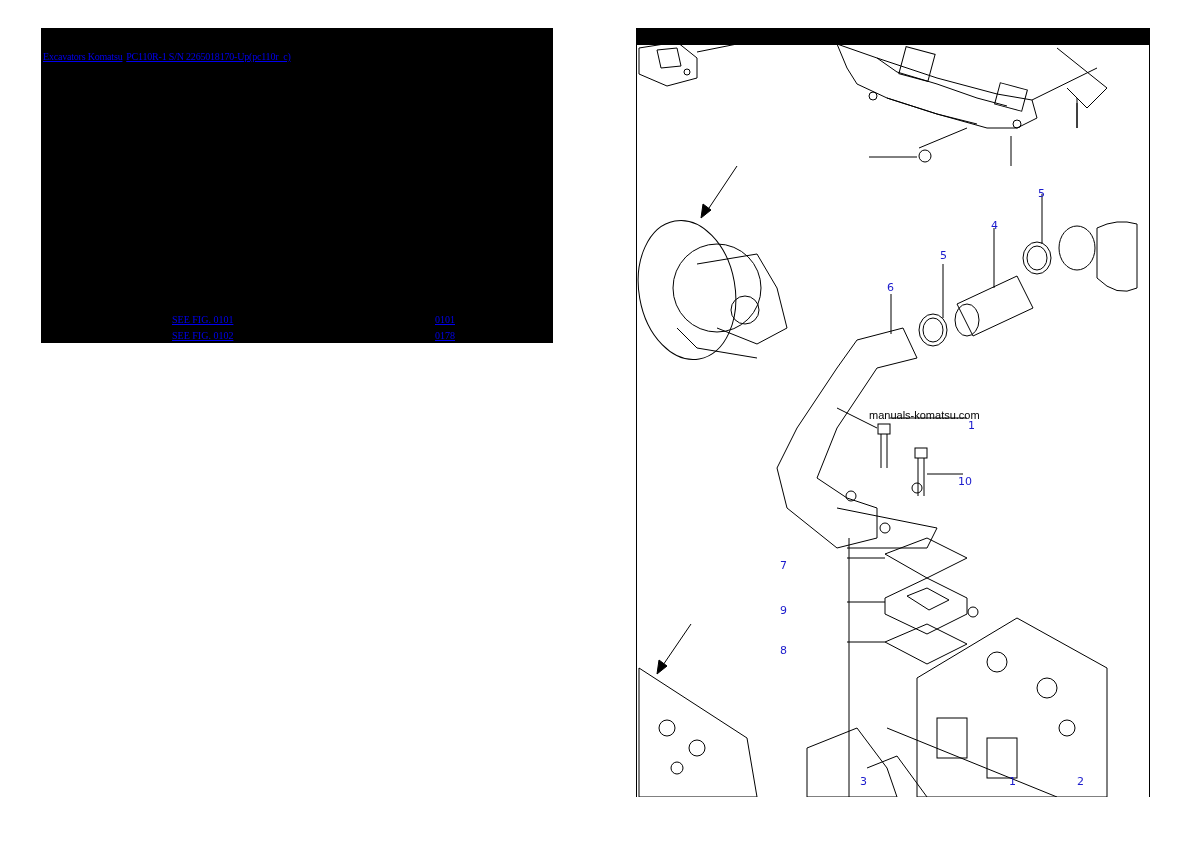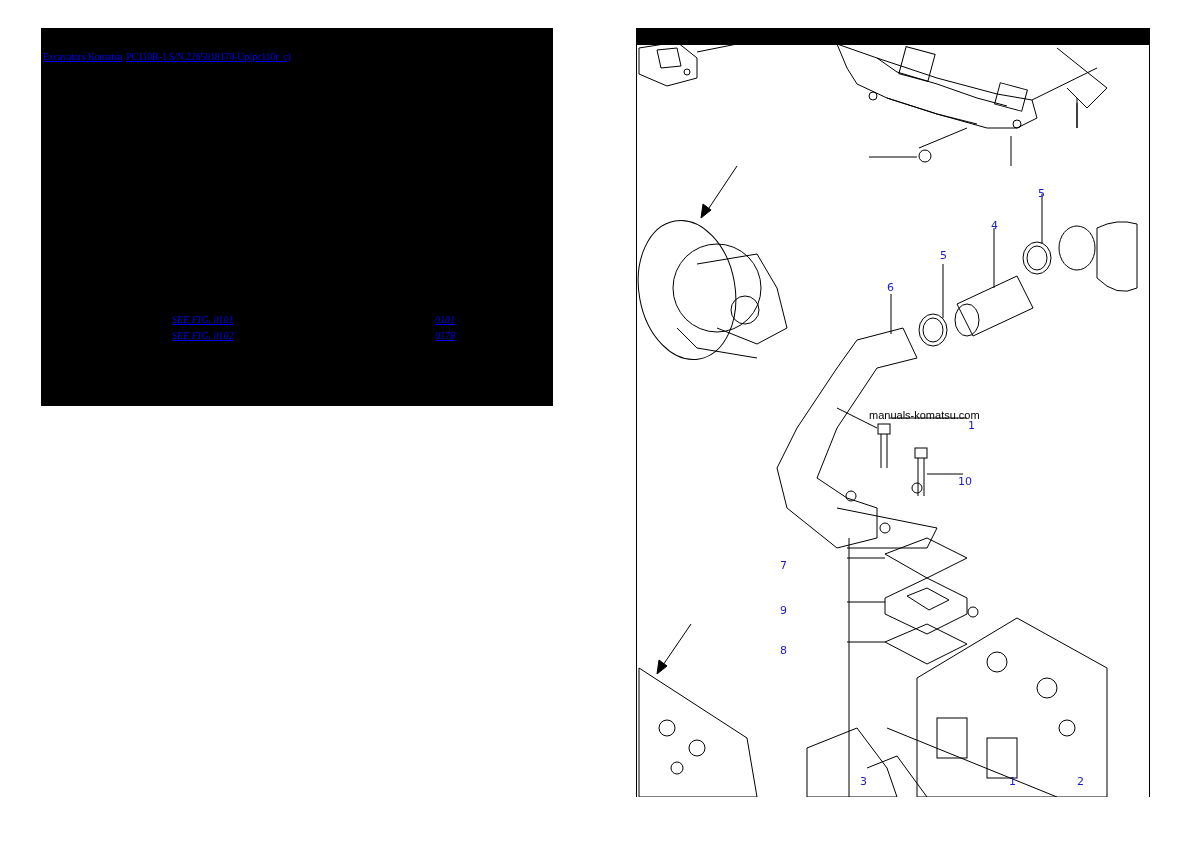--- a/index.html
+++ b/index.html
@@ -1,24 +1,24 @@
 <!DOCTYPE html>
 <html><head>
   <meta charset="utf-8">
   <style>
     html, body { margin: 0; padding: 0; background: #ffffff; }
     body { width: 1190px; height: 842px; position: relative; overflow: hidden; font-family: "Liberation Serif", serif; }
 
     .info-panel {
-      position: absolute; left: 41px; top: 28px; width: 512px; height: 378px;
+      position: absolute; left: 41px; top: 28px; width: 512px; height: 315px;
       background: #000000;
     }
     .info-panel a { color: #0000ee; text-decoration: underline; font-size: 10px; font-family: "Liberation Serif", serif; cursor: pointer; }
     .breadcrumb { position: absolute; left: 2px; top: 18px; white-space: nowrap; letter-spacing: -0.2px; }
-    .ref-row { position: absolute; left: 0; width: 512px; height: 14px; font-style: italic; }
+    .ref-row { position: absolute; left: 0; width: 512px; height: 14px; }
     .ref-row .see-link { position: absolute; left: 131px; top: 0; }
     .ref-row .num-link { position: absolute; left: 394px; top: 0; }
 
     .diagram-panel {
       position: absolute; left: 636px; top: 28px; width: 512px; height: 769px;
       background: #ffffff; border-left: 1px solid #000; border-right: 1px solid #000;
       overflow: hidden;
     }
     .diagram-header { position: absolute; left: 0; top: 0; width: 512px; height: 17px; background: #000; }
     .diagram-svg { position: absolute; left: 0; top: 0; }

